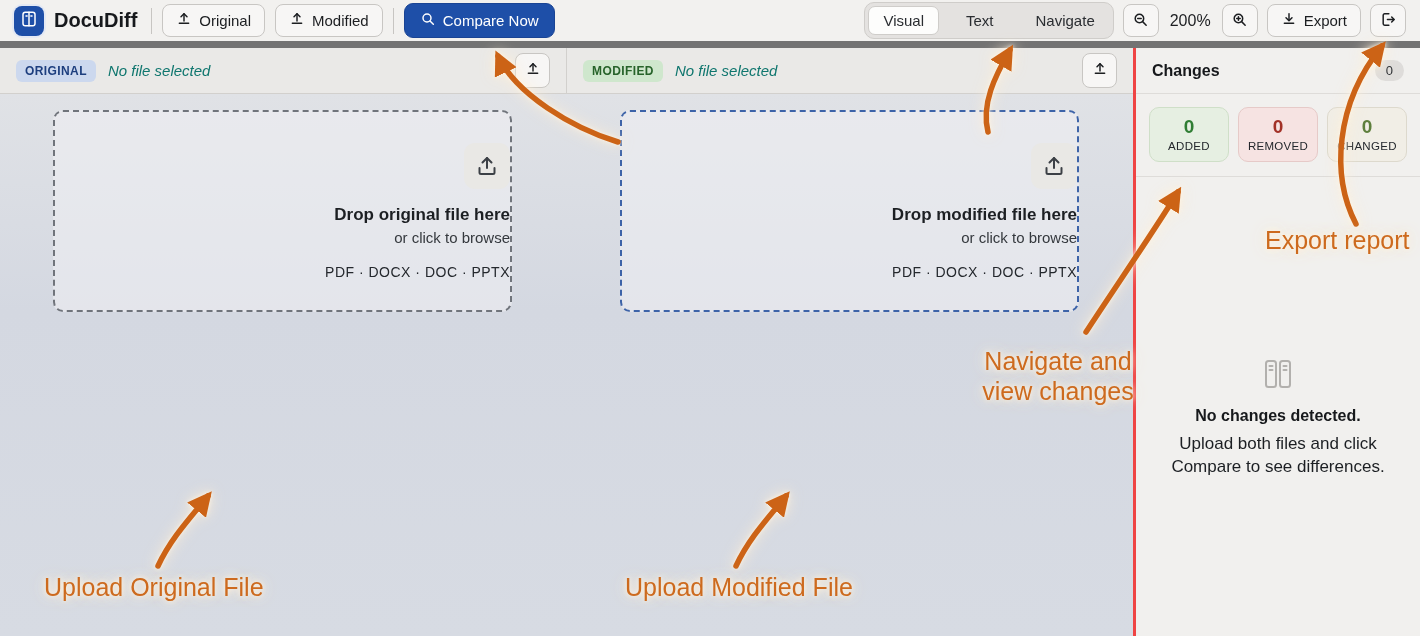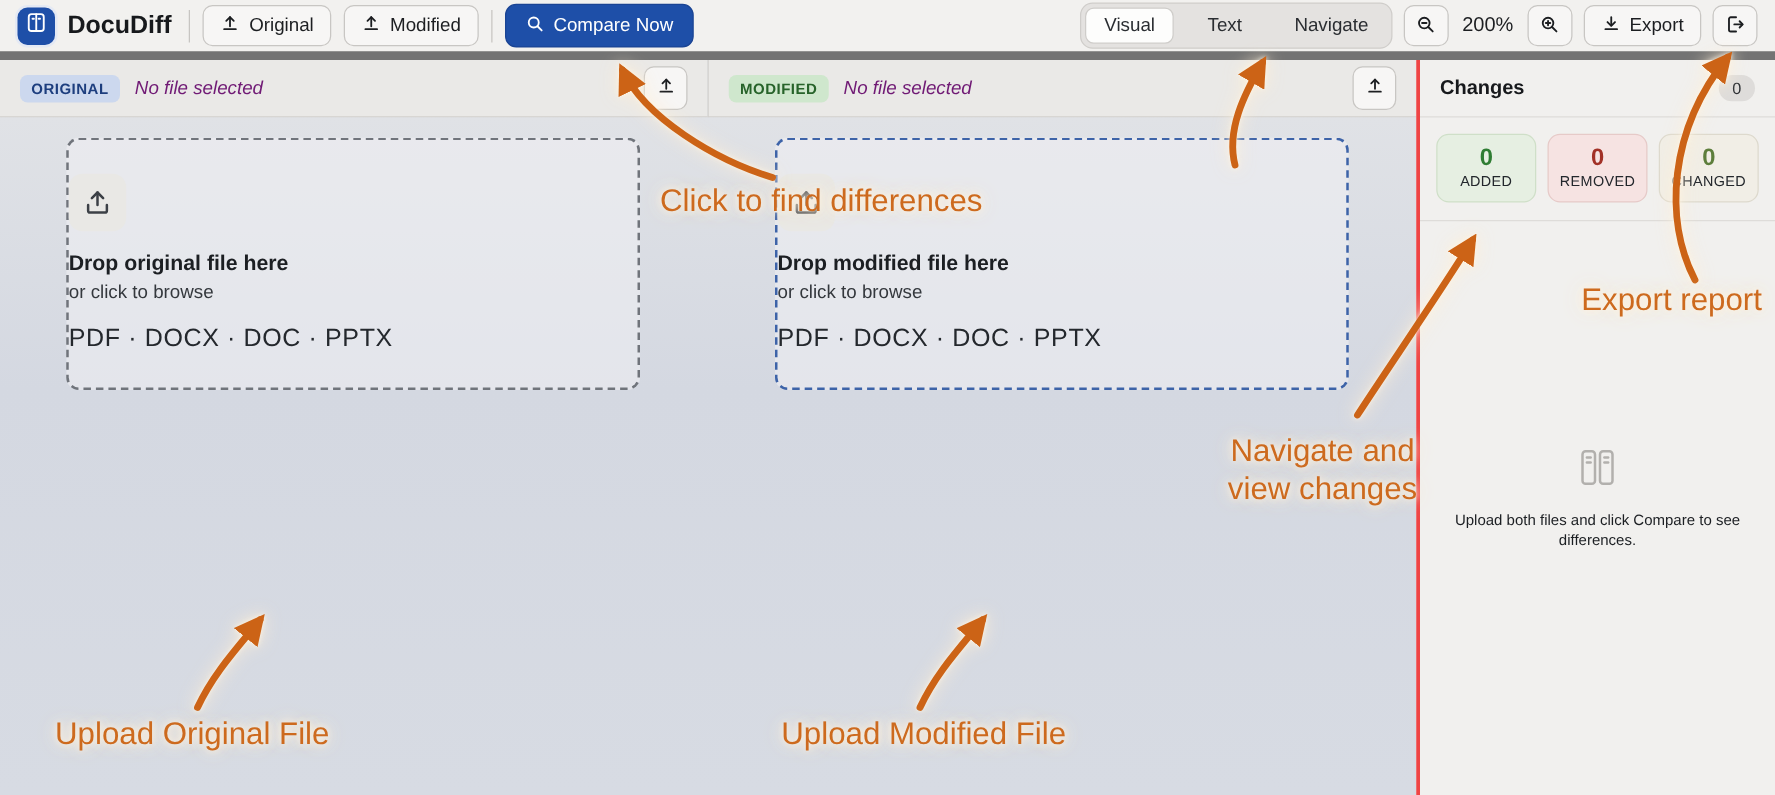--- a/index.html
+++ b/index.html
@@ -51,42 +51,42 @@
   .file-header{
     display:flex; align-items:center; gap:12px; padding:0 16px;
     background:#eae9e7; border-bottom:1px solid #d2d0cd; width:566px;
   }
   .file-header + .file-header{ border-left:1px solid #d2d0cd; width:567px; }
   .badge{
     font-size:12px; font-weight:bold; letter-spacing:.4px; padding:4px 9px; border-radius:6px;
   }
   .badge.original{ background:#ccd8ee; color:#1d3e7e; }
   .badge.modified{ background:#cfe7cd; color:#27632a; }
-  .file-status{ font-size:15px; font-style:italic; color:#701a75; }
+  .file-status{ font-size:15px; font-style:italic; color:#0f766e; }
   .mini-upload{ margin-left:auto; width:35px; height:35px; }
 
   .canvas{
     position:absolute; top:46px; left:0; right:0; bottom:0;
     background:linear-gradient(#e0e2e6, #d4d8e1 40%, #d7dbe3);
   }
   .dropzone{
     position:absolute; top:16px; width:459px; height:202px; border-radius:10px;
     background:rgba(240,241,244,0.55);
-    display:flex; flex-direction:column; align-items:flex-start; justify-content:center;
+    display:flex; flex-direction:column; align-items:flex-end; justify-content:center;
     cursor:pointer;
   }
   .dropzone.original{ left:53px; border:2px dashed #70747b; }
   .dropzone.modified{ left:620px; border:2px dashed #3d63a8; }
   .dz-icon{
     width:46px; height:46px; border-radius:11px; background:#e9e8e5;
     display:flex; align-items:center; justify-content:center; margin-bottom:16px;
   }
   .dz-title{ font-size:17px; font-weight:bold; color:#1c1f23; margin-bottom:4px; }
   .dz-sub{ font-size:15px; color:#34383d; margin-bottom:18px; }
-  .dz-formats{ font-size:20px; color:#24282d; letter-spacing:.5px; }
+  .dz-formats{ font-size:14px; color:#24282d; letter-spacing:.5px; }
 
   
   .sidebar{
     position:absolute; top:48px; right:0; width:287px; bottom:0;
     background:#f1f0ee; border-left:3px solid #ef4444;
   }
   .sidebar-header{
     height:46px; display:flex; align-items:center; padding:0 16px;
     border-bottom:1px solid #dedcd9;
   }
@@ -103,21 +103,21 @@
   .counter .lab{ font-size:11.5px; letter-spacing:.3px; color:#23272c; margin-top:2px; }
   .counter.added{ background:#e6efe2; border-color:#cfdfc8; }
   .counter.added .val{ color:#2f7d33; }
   .counter.removed{ background:#f6e3e2; border-color:#e6cac8; }
   .counter.removed .val{ color:#a23127; }
   .counter.changed{ background:#f1eee6; border-color:#ddd9cd; }
   .counter.changed .val{ color:#5d7e3c; }
   .empty-state{ margin-top:182px; text-align:center; padding:0 22px; }
   .empty-icon{ margin-bottom:14px; }
   .empty-title{ font-size:16px; font-weight:bold; color:#17191c; margin-bottom:8px; }
-  .empty-sub{ font-size:12px; color:#1c1f23; line-height:1.35; }
+  .empty-sub{ font-size:17px; color:#1c1f23; line-height:1.35; }
 
   
   .arrows{ position:absolute; inset:0; z-index:5; pointer-events:none;
     filter:drop-shadow(0 0 2px rgba(255,244,227,.95)) drop-shadow(0 0 7px rgba(255,238,213,.85));
   }
   .annotation{
     position:absolute; z-index:6; font-size:25px; font-weight:500; color:#cd6a1e;
     pointer-events:none; white-space:nowrap;
     text-shadow:0 0 5px #fff3e0, 0 0 10px #ffeeda, 0 0 18px rgba(255,236,210,.9);
   }
@@ -309,39 +309,39 @@
       <div class="empty-icon">
         <svg width="40" height="30" viewBox="0 0 40 30" fill="none" stroke="#b2b0ad" stroke-width="2" stroke-linecap="round">
           <rect x="8" y="2" width="10" height="26" rx="2.5"></rect>
           <rect x="22" y="2" width="10" height="26" rx="2.5"></rect>
           <line x1="11.5" y1="7" x2="14.5" y2="7"></line>
             <line x1="11.5" y1="11" x2="14.5" y2="11"></line>
           <line x1="25.5" y1="7" x2="28.5" y2="7"></line>
             <line x1="25.5" y1="11" x2="28.5" y2="11"></line>
         </svg>
       </div>
+      <div class="empty-title">No changes detected.</div>
       <div class="empty-sub">Upload both files and click Compare to see differences.</div>
     </div>
   </aside>
 
   <svg class="arrows" width="1420" height="636" viewBox="0 0 1420 636">
     <defs>
       <marker id="ah" viewBox="0 0 10 10" refX="7.5" refY="5" markerWidth="4.4" markerHeight="4.4" orient="auto-start-reverse">
         <path d="M0 0 L10 5 L0 10 z" fill="#cc6316"></path>
       </marker>
     </defs>
     <g fill="none" stroke="#cc6316" stroke-width="5.5" stroke-linecap="round">
       <path d="M 618 142 C 572 128, 516 94, 498 56" marker-end="url(#ah)"></path>
       <path d="M 988 132 C 981 104, 995 76, 1010 50" marker-end="url(#ah)"></path>
       <path d="M 1356 224 C 1331 176, 1335 104, 1382 46" marker-end="url(#ah)"></path>
       <path d="M 1086 332 C 1112 292, 1152 234, 1178 192" marker-end="url(#ah)"></path>
       <path d="M 158 566 C 171 538, 191 517, 208 496" marker-end="url(#ah)"></path>
       <path d="M 736 566 C 749 538, 769 517, 786 496" marker-end="url(#ah)"></path>
     </g>
   </svg>
 
-  <div class="annotation" style="left:528px; top:147px;">Click to find differences</div>
   <div class="annotation" style="left:1265px; top:226px;">Export report</div>
   <div class="annotation wrap" style="left:982px; top:346px; width:152px;">Navigate and view changes</div>
   <div class="annotation" style="left:44px; top:573px;">Upload Original File</div>
   <div class="annotation" style="left:625px; top:573px;">Upload Modified File</div>
 
 </div>
 
 </body></html>

